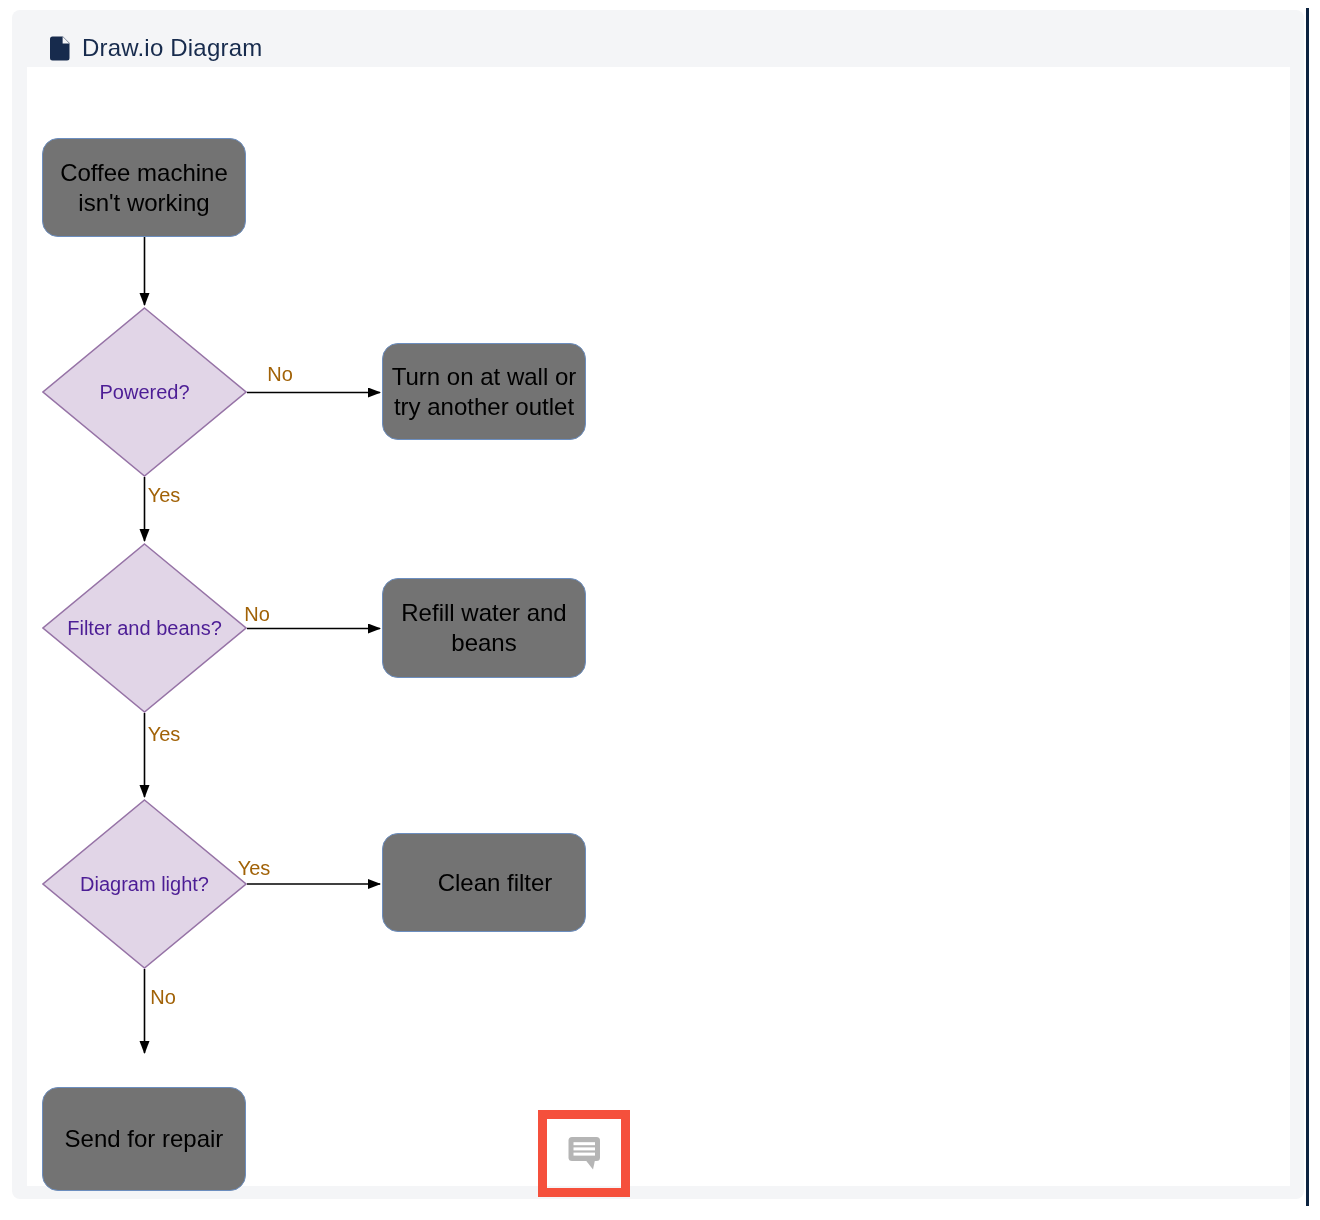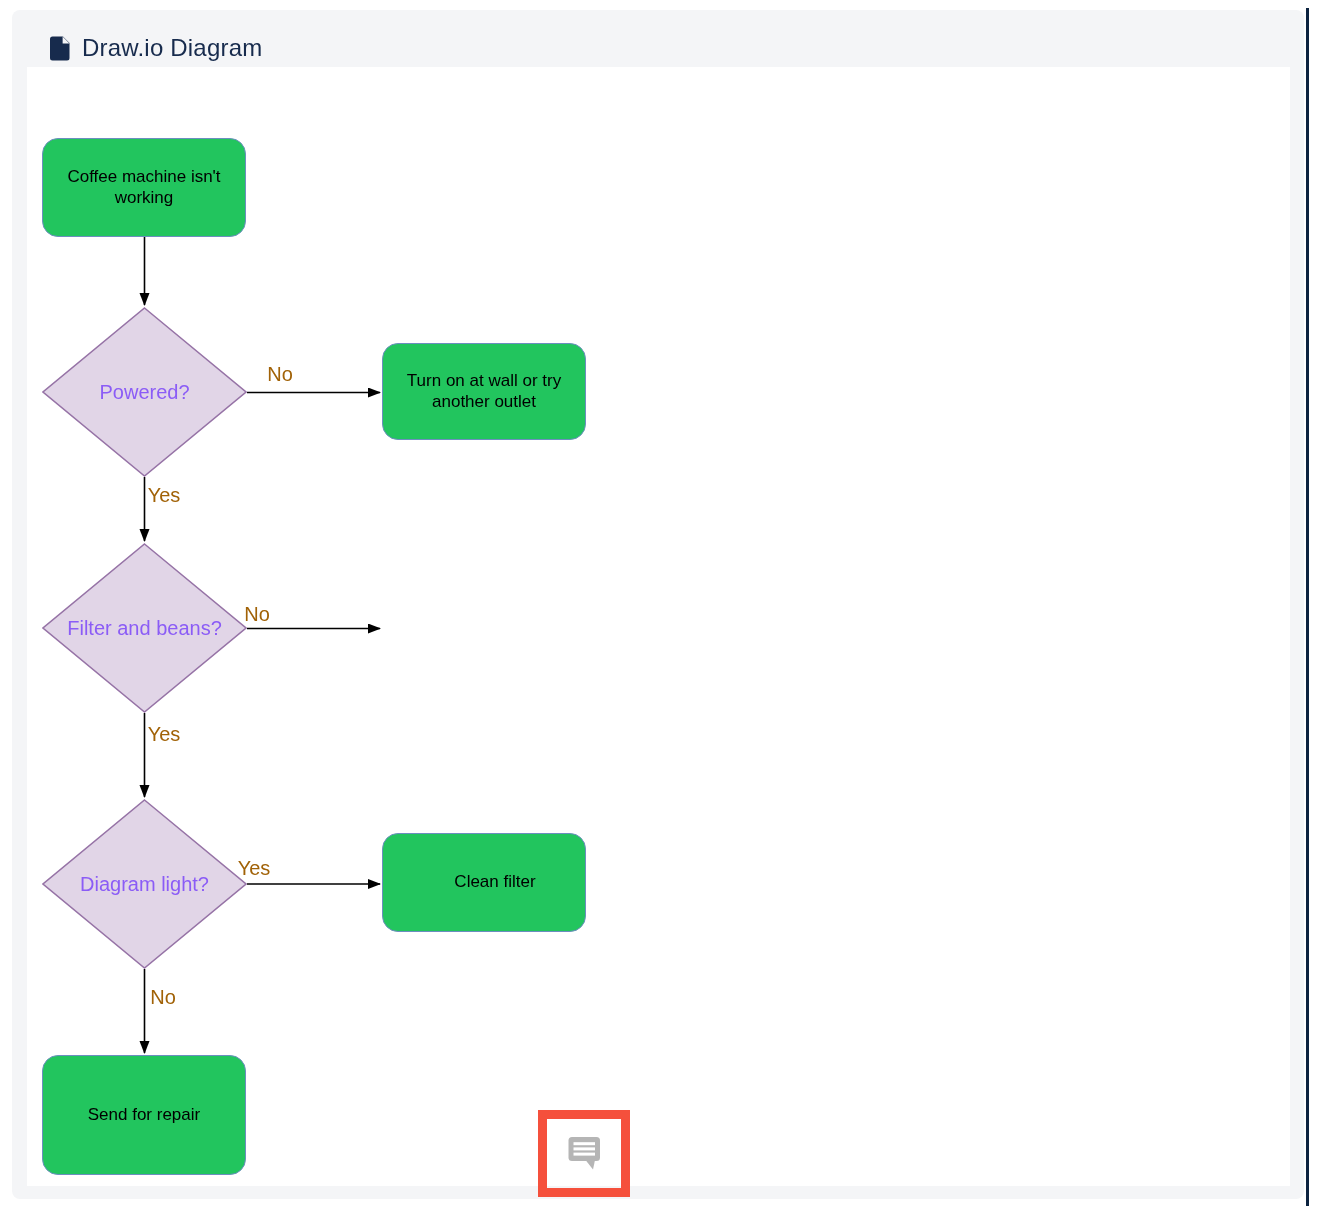--- a/index.html
+++ b/index.html
@@ -39,46 +39,46 @@
     width: 1263px; height: 1119px;
     background: #ffffff;
   }
   .edges-svg {
     position: absolute;
     left: 0; top: 0;
     width: 1263px; height: 1119px;
   }
   .node-box {
     position: absolute;
-    background: #22c55e;
+    background: #737373;
     border: 1px solid #6c8ebf;
     border-radius: 16px;
     display: flex;
     align-items: center;
     justify-content: center;
     text-align: center;
-    font-size: 17px;
+    font-size: 24px;
     line-height: 1.23;
     color: #000000;
     padding: 0 5px;
   }
   .node-diamond {
     position: absolute;
     width: 205px; height: 170px;
   }
   .node-diamond svg { position: absolute; left: 0; top: 0; }
   .diamond-label {
     position: absolute;
     left: 0; top: 0; right: 0; bottom: 0;
     display: flex;
     align-items: center;
     justify-content: center;
     text-align: center;
     font-size: 20px;
-    color: #8b5cf6;
+    color: #4c1d95;
     white-space: nowrap;
   }
   .edge-label {
     position: absolute;
     transform: translate(-50%, -50%);
     font-size: 20px;
     color: #a16207;
     white-space: nowrap;
   }
   .annotation-box {
@@ -149,33 +149,36 @@
       <span>Turn on at wall or try another outlet</span>
     </div>
 
     <div class="node-diamond" style="left:15px; top:476px;">
       <svg width="205" height="170">
           <polygon points="102.5,1 204,85 102.5,169 1,85" fill="#e1d5e7" stroke="#9673a6" stroke-width="1.5"></polygon>
         </svg>
       <div class="diamond-label">Filter and beans?</div>
     </div>
 
+    <div class="node-box" style="left:355px; top:511px; width:204px; height:100px;">
+      <span>Refill water and beans</span>
+    </div>
 
     <div class="node-diamond" style="left:15px; top:732px;">
       <svg width="205" height="170">
           <polygon points="102.5,1 204,85 102.5,169 1,85" fill="#e1d5e7" stroke="#9673a6" stroke-width="1.5"></polygon>
         </svg>
       <div class="diamond-label">Diagram light?</div>
     </div>
 
     <div class="node-box" style="left:355px; top:766px; width:204px; height:99px;padding-left:27px;">
       <span>Clean filter</span>
     </div>
 
-    <div class="node-box" style="left:15px; top:988px; width:204px; height:120px;">
+    <div class="node-box" style="left:15px; top:1020px; width:204px; height:104px;">
       <span>Send for repair</span>
     </div>
 
     <div class="edge-label" style="left:253px; top:307px;">No</div>
     <div class="edge-label" style="left:137px; top:428px;">Yes</div>
     <div class="edge-label" style="left:230px; top:547px;">No</div>
     <div class="edge-label" style="left:137px; top:667px;">Yes</div>
     <div class="edge-label" style="left:227px; top:801px;">Yes</div>
     <div class="edge-label" style="left:136px; top:930px;">No</div>
 

